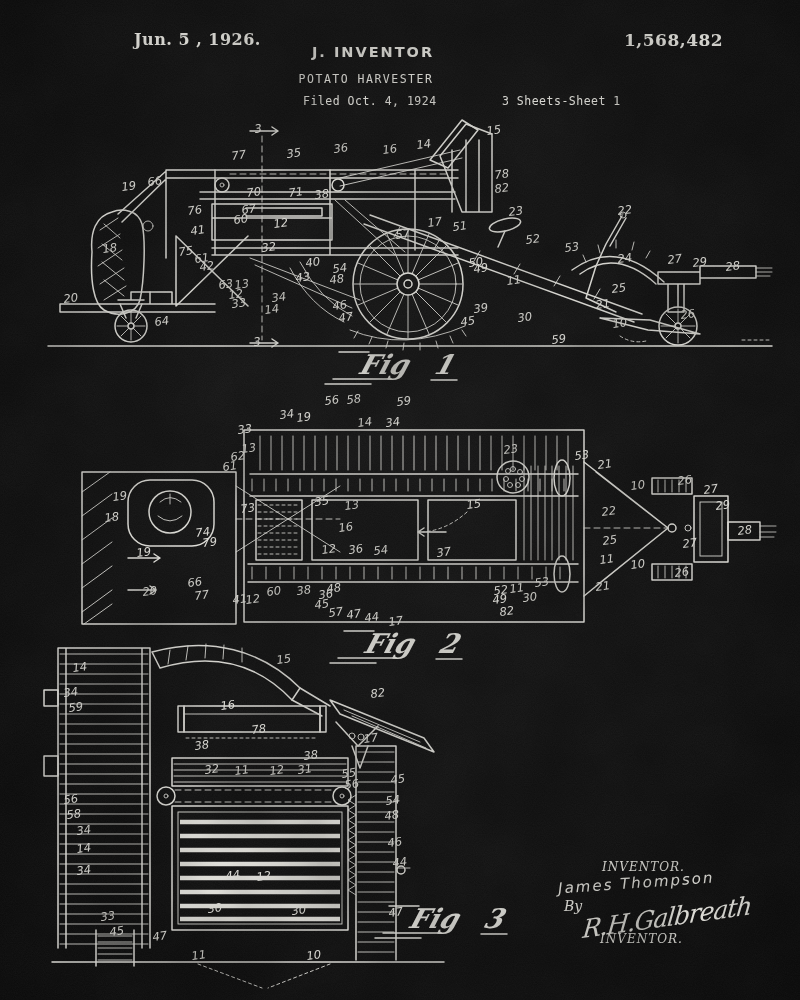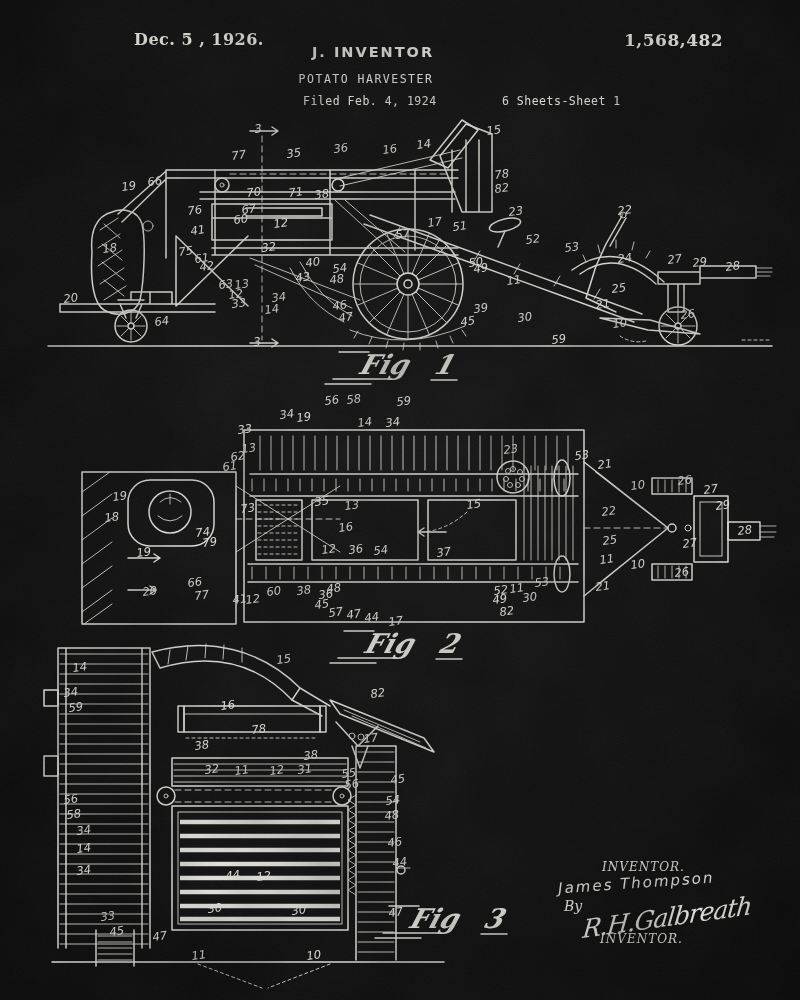--- a/index.html
+++ b/index.html
@@ -30,26 +30,26 @@
   .sig-by{left:564px;top:898px;font:italic 14px "DejaVu Serif",serif;}
   .sig-scrawl{left:582px;top:903px;font:italic 25px "DejaVu Serif",serif;letter-spacing:-1px;transform:rotate(-8deg) skewX(-14deg);}
   .sig-att{left:600px;top:932px;font:italic 12px "DejaVu Serif",serif;letter-spacing:1px;}
   svg.texture{position:absolute;left:0;top:0;pointer-events:none;}
 </style>
 </head>
 <body>
 
 <div class="poster">
 
-  <span class="hdr date">Dec. 5 , 1926.</span>
+  <span class="hdr date">Jun. 5 , 1926.</span>
   <span class="hdr patnum">1,568,482</span>
   <span class="hdr name">J. INVENTOR</span>
   <span class="hdr doctitle">POTATO HARVESTER</span>
-  <span class="hdr filed">Filed Feb. 4, 1924</span>
-  <span class="hdr sheets">6 Sheets-Sheet 1</span>
+  <span class="hdr filed">Filed Oct. 4, 1924</span>
+  <span class="hdr sheets">3 Sheets-Sheet 1</span>
 
   <svg class="art" width="800" height="1000" viewBox="0 0 800 1000">
 
     <g>
       <path class="ln" d="M48 346 H772"></path>
 
       <path class="th dsh" d="M262 136 V340"></path>
       <path class="ln" d="M250 131 H278 M272 127 L278 131 L272 135 M250 343 H278 M272 339 L278 343 L272 347"></path>
 
       <g>

